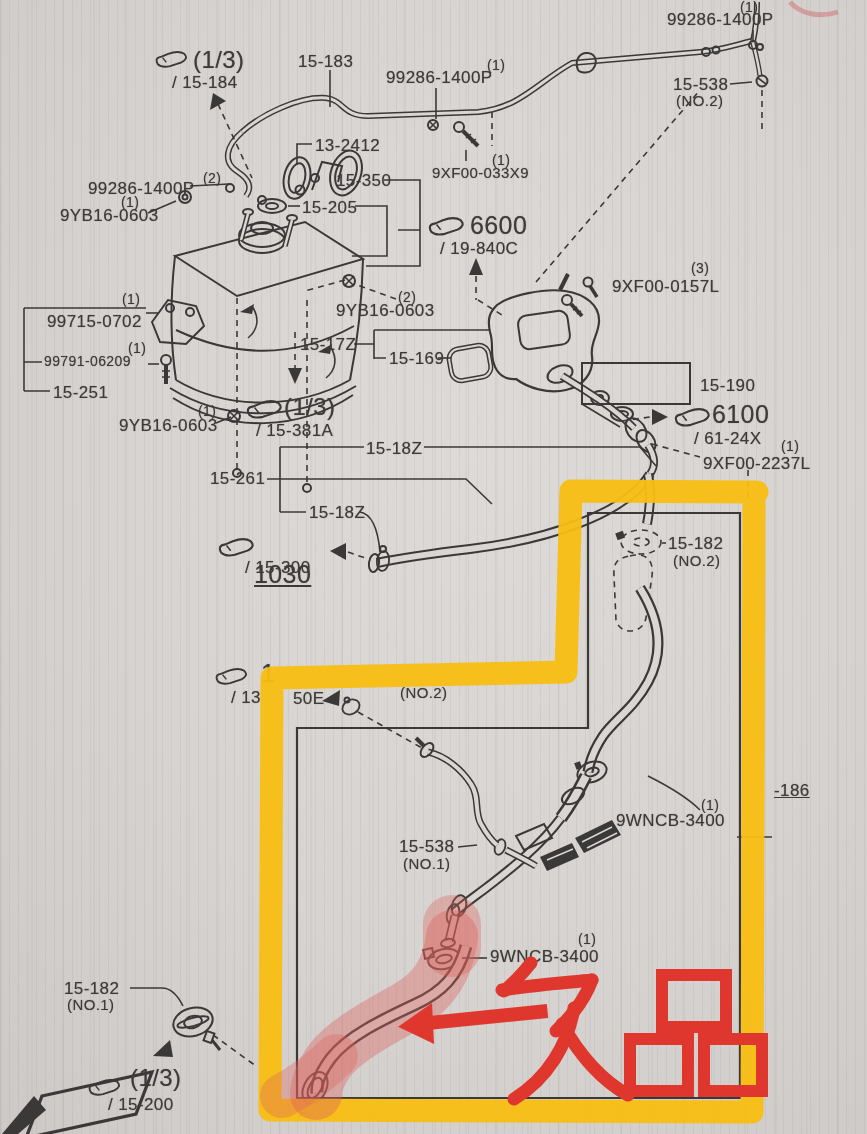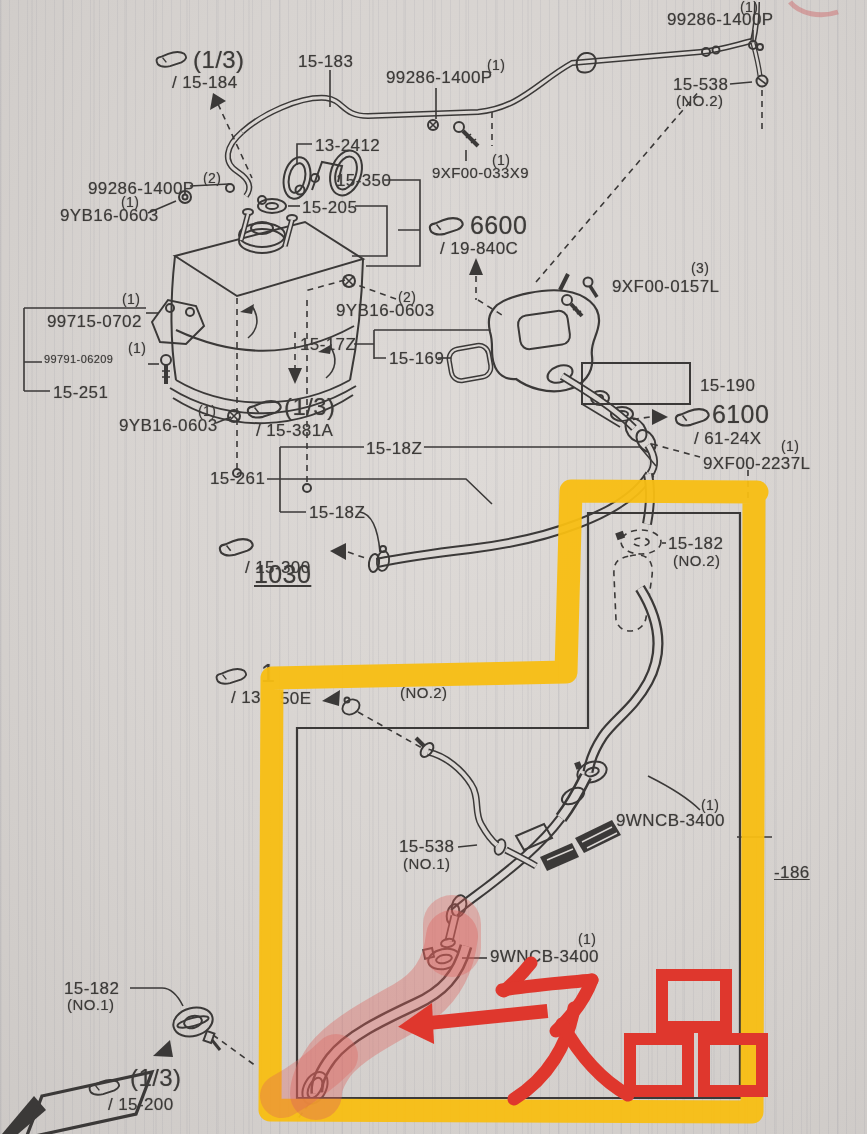--- a/index.html
+++ b/index.html
@@ -305,21 +305,21 @@
       <div class="plabel" style="left: 60px; top: 207px; font-size: 17px;">9YB16-0603</div>
       <div class="plabel" style="left: 302px; top: 199px; font-size: 17px;">15-205</div>
       <div class="plabel" style="left: 336px; top: 172px; font-size: 17px;">15-350</div>
       <div class="plabel" style="left: 470px; top: 213px; font-size: 25px;">6600</div>
       <div class="plabel" style="left: 440px; top: 240px; font-size: 17px;">/ 19-840C</div>
       <div class="plabel" style="left: 691px; top: 261px; font-size: 14px;">(3)</div>
       <div class="plabel" style="left: 612px; top: 278px; font-size: 17px; text-align: right;">9XF00-0157L</div>
       <div class="plabel" style="left: 122px; top: 292px; font-size: 14px;">(1)</div>
       <div class="plabel" style="left: 47px; top: 313px; font-size: 17px;">99715-0702</div>
       <div class="plabel" style="left: 128px; top: 341px; font-size: 14px;">(1)</div>
-      <div class="plabel" style="left: 44px; top: 354px; font-size: 11px;">99791-06209</div>
+      <div class="plabel" style="left: 44px; top: 354px; font-size: 14px;">99791-06209</div>
       <div class="plabel" style="left: 53px; top: 384px; font-size: 17px;">15-251</div>
       <div class="plabel" style="left: 398px; top: 290px; font-size: 14px;">(2)</div>
       <div class="plabel" style="left: 336px; top: 302px; font-size: 17px;">9YB16-0603</div>
       <div class="plabel" style="left: 300px; top: 336px; font-size: 17px;">15-17Z</div>
       <div class="plabel" style="left: 389px; top: 350px; font-size: 17px;">15-169</div>
       <div class="plabel" style="left: 700px; top: 377px; font-size: 17px;">15-190</div>
       <div class="plabel" style="left: 198px; top: 404px; font-size: 14px;">(1)</div>
       <div class="plabel" style="left: 119px; top: 417px; font-size: 17px;">9YB16-0603</div>
       <div class="plabel" style="left: 284px; top: 395px; font-size: 24px;">(1/3)</div>
       <div class="plabel" style="left: 256px; top: 422px; font-size: 17px;">/ 15-381A</div>
@@ -329,27 +329,27 @@
       <div class="plabel" style="left: 703px; top: 455px; font-size: 17px;">9XF00-2237L</div>
       <div class="plabel" style="left: 366px; top: 440px; font-size: 17px;">15-18Z</div>
       <div class="plabel" style="left: 210px; top: 470px; font-size: 17px;">15-261</div>
       <div class="plabel" style="left: 309px; top: 504px; font-size: 17px;">15-18Z</div>
       <div class="plabel" style="left: 254px; top: 562px; font-size: 25px; text-decoration: underline;">1030</div>
       <div class="plabel" style="left: 245px; top: 559px; font-size: 17px;">/ 15-300</div>
       <div class="plabel" style="left: 668px; top: 535px; font-size: 17px;">15-182</div>
       <div class="plabel" style="left: 673px; top: 553px; font-size: 15px;">(NO.2)</div>
       <div class="plabel" style="left: 261px; top: 661px; font-size: 25px;">1</div>
       <div class="plabel" style="left: 231px; top: 689px; font-size: 17px;">/ 13</div>
-      <div class="plabel" style="left: 280px; top: 690px; font-size: 17px;">50E</div>
+      <div class="plabel" style="left: 293px; top: 690px; font-size: 17px;">50E</div>
       <div class="plabel" style="left: 400px; top: 685px; font-size: 15px;">(NO.2)</div>
       <div class="plabel" style="left: 701px; top: 798px; font-size: 14px;">(1)</div>
       <div class="plabel" style="left: 616px; top: 812px; font-size: 17px;">9WNCB-3400</div>
       <div class="plabel" style="left: 399px; top: 838px; font-size: 17px;">15-538</div>
       <div class="plabel" style="left: 403px; top: 856px; font-size: 15px;">(NO.1)</div>
-      <div class="plabel" style="left: 774px; top: 864px; font-size: 17px; text-decoration: underline;">-186</div>
+      <div class="plabel" style="left: 774px; top: 782px; font-size: 17px; text-decoration: underline;">-186</div>
       <div class="plabel" style="left: 578px; top: 932px; font-size: 14px;">(1)</div>
       <div class="plabel" style="left: 490px; top: 948px; font-size: 17px;">9WNCB-3400</div>
       <div class="plabel" style="left: 64px; top: 980px; font-size: 17px;">15-182</div>
       <div class="plabel" style="left: 67px; top: 997px; font-size: 15px;">(NO.1)</div>
       <div class="plabel" style="left: 130px; top: 1066px; font-size: 24px;">(1/3)</div>
       <div class="plabel" style="left: 108px; top: 1096px; font-size: 17px;">/ 15-200</div>
       <div class="balloon" style="left: 155px; top: 50px; width: 34px;"><svg width="34" height="19" viewBox="0 0 36 20">
           <path d="M3,15 Q-1,8 7,7 L14,4 Q25,0 31,4 Q36,9 28,13 L16,17 Q7,19 3,15 Z" fill="none" stroke="#3b3938" stroke-width="2"></path>
           <path d="M8,8 L12,13" stroke="#3b3938" stroke-width="1.5"></path>
         </svg></div>

